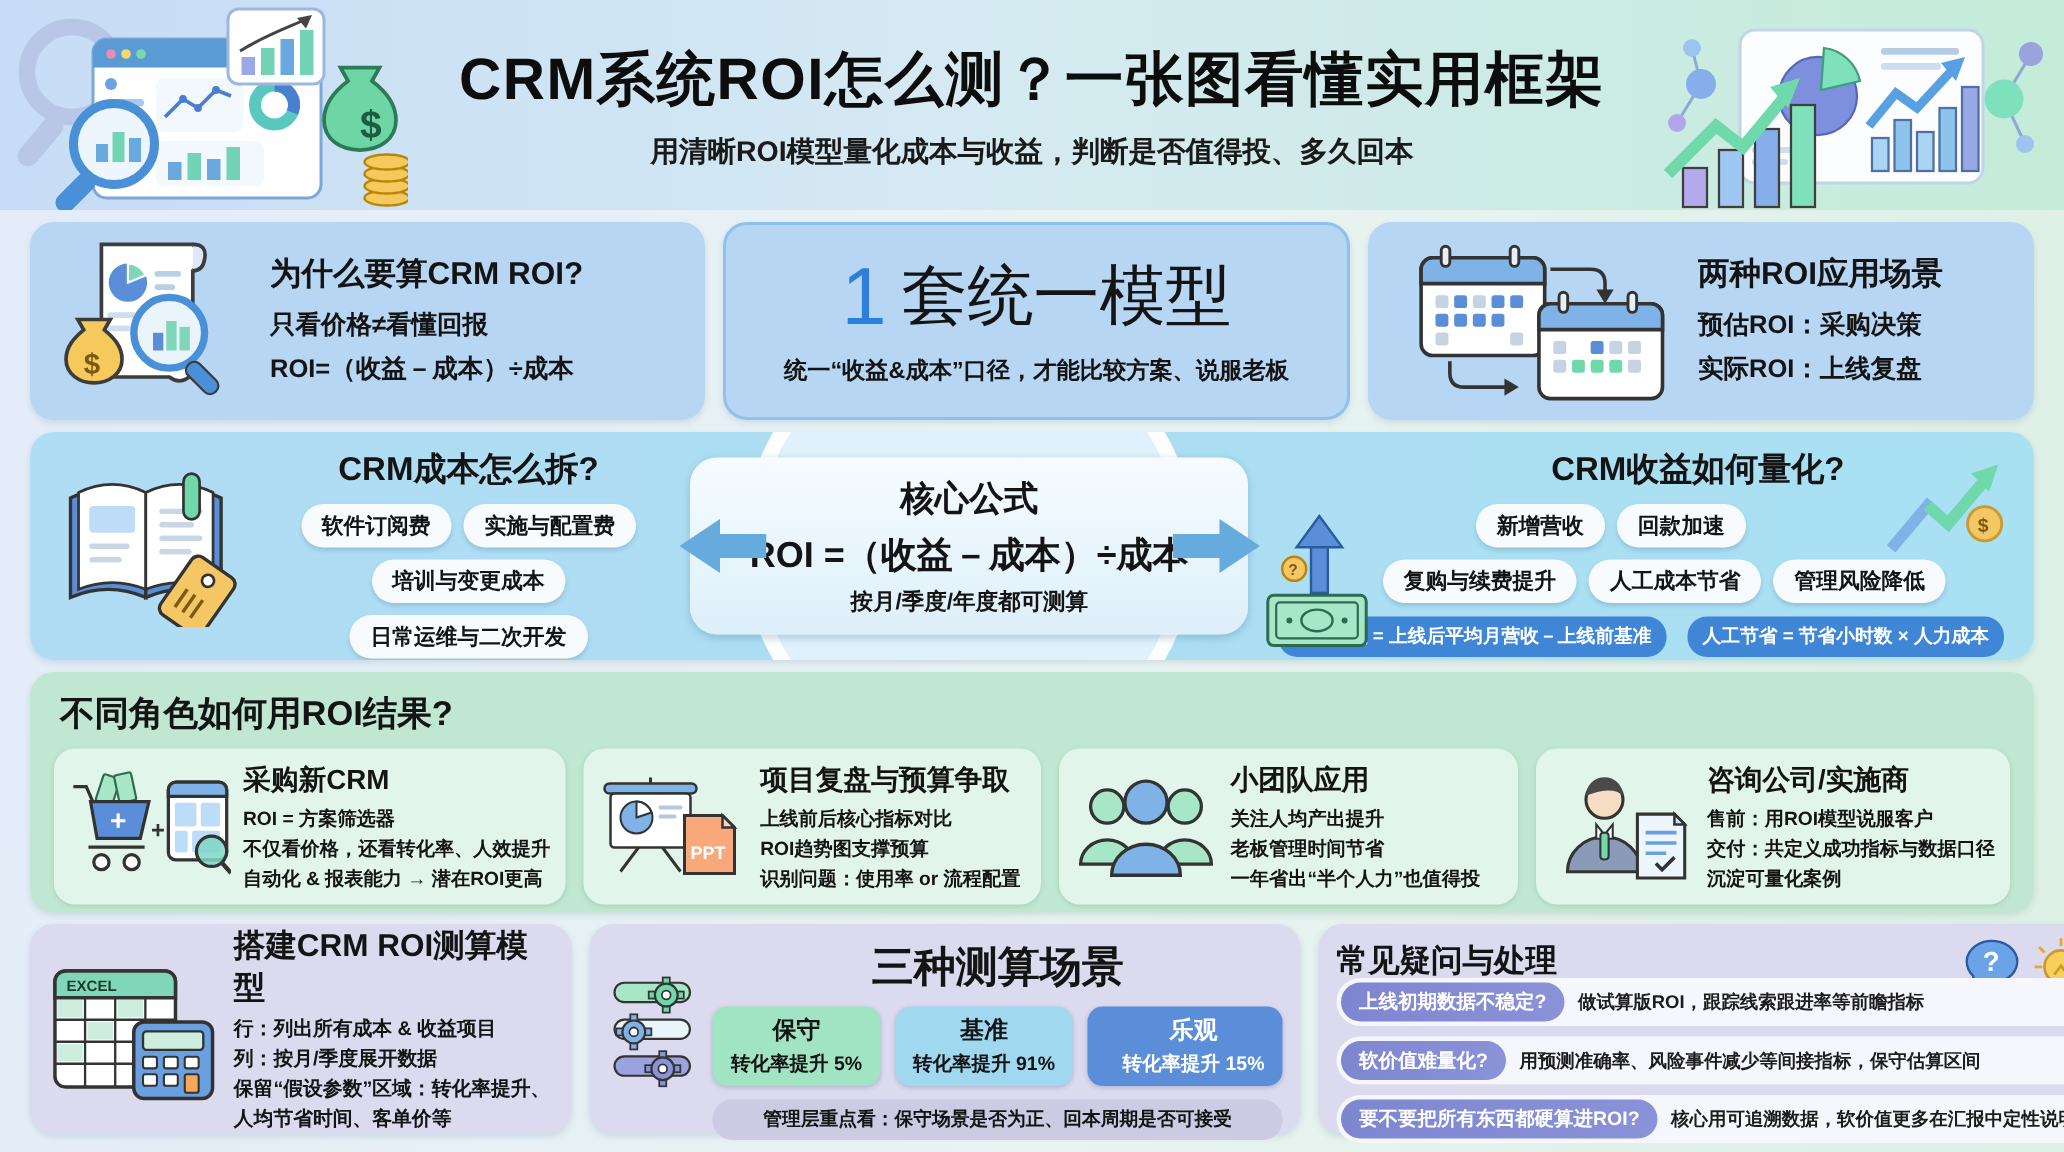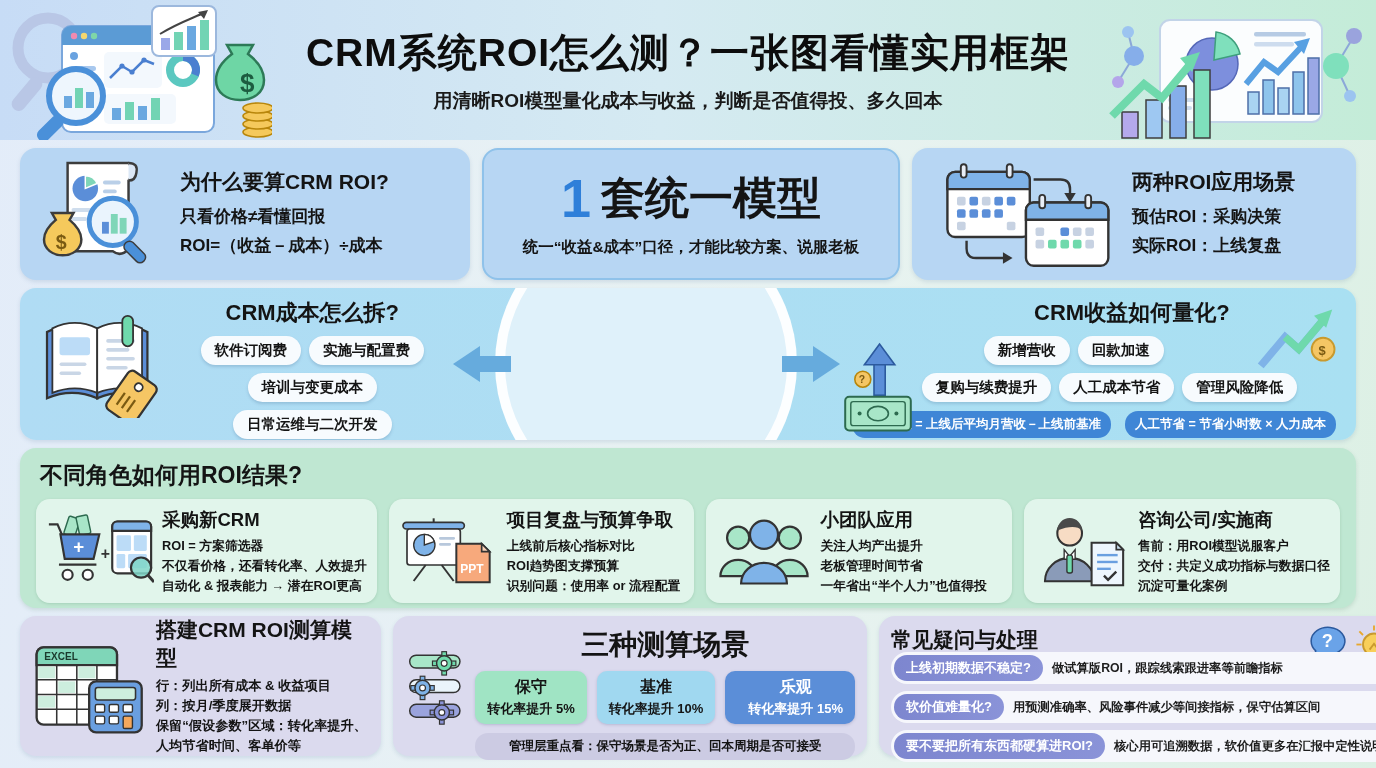--- a/index.html
+++ b/index.html
@@ -24,21 +24,21 @@
   
   .row1 .panel { height:132px; background:#b7d6f3; display:flex; align-items:center; }
   .p-why { width:450px; padding:0 10px 0 18px; gap:14px; }
   .p-model {
     width:418px; background:linear-gradient(180deg,#ddeefb,#cfe7f8); border:2px solid #8fc2ea;
     flex-direction:column; justify-content:center; text-align:center;
   }
   .p-two { flex:1; padding:0 10px 0 22px; gap:16px; }
   .blk-title { font-size:21px; font-weight:900; margin-bottom:7px; }
   .blk-line { font-size:17px; font-weight:800; line-height:1.65; }
-  .model-big { font-size:44px; font-weight:700; line-height:1; }
+  .model-big { font-size:44px; font-weight:400; line-height:1; }
   .model-num { color:#2e7fd9; font-size:54px; vertical-align:-4px; margin-right:10px; }
   .model-sub { font-size:15.5px; font-weight:800; margin-top:12px; }
   
   .panel-mid {
     position:relative; height:152px; margin:8px 20px 0 20px; border-radius:16px;
     background:linear-gradient(90deg,#b0dcf4,#a9e0f2); overflow:hidden;
     display:flex; padding:8px 14px; box-shadow:0 2px 4px rgba(90,120,160,.18);gap:16px;
   }
   .mid-left { width:448px; position:relative; padding-left:140px; }
   .mid-left .icon-book { position:absolute; left:2px; top:18px; }
@@ -339,20 +339,25 @@
     </div>
 
     <div class="mid-center">
       <div class="big-circle"></div>
       <svg class="arrow-side arrow-left" width="58" height="40" viewBox="0 0 58 40">
         <polygon points="0,20 27,2 27,12 58,12 58,28 27,28 27,38" fill="#66abdd"></polygon>
       </svg>
       <svg class="arrow-side arrow-right" width="58" height="40" viewBox="0 0 58 40">
         <polygon points="58,20 31,2 31,12 0,12 0,28 31,28 31,38" fill="#66abdd"></polygon>
       </svg>
+      <div class="formula-box">
+        <div class="formula-title">核心公式</div>
+        <div class="formula-main">ROI =（收益－成本）÷成本</div>
+        <div class="formula-note">按月/季度/年度都可测算</div>
+      </div>
     </div>
 
     <div class="mid-right">
       <svg class="icon-moneyup" width="72" height="96" viewBox="0 0 90 118">
         <rect x="40" y="26" width="14" height="42" fill="#5b8ed8" stroke="#2c5a9e" stroke-width="2"></rect>
         <polygon points="47,4 28,30 66,30" fill="#5b8ed8" stroke="#2c5a9e" stroke-width="2"></polygon>
         <circle cx="26" cy="48" r="10" fill="#f5c664" stroke="#b8860b" stroke-width="2"></circle>
         <text x="21" y="53" font-size="13" font-weight="bold" fill="#7a5a12">?</text>
         <rect x="4" y="70" width="82" height="42" rx="5" fill="#a8e6c8" stroke="#2d6a4f" stroke-width="2.5"></rect>
         <rect x="11" y="76" width="68" height="30" rx="3" fill="none" stroke="#2d6a4f" stroke-width="1.8"></rect>
@@ -563,21 +568,21 @@
       </svg>
       <div style="flex:1;">
         <div class="three-title">三种测算场景</div>
         <div class="scen-row">
           <div class="scen scen-0">
             <div class="scen-name">保守</div>
             <div class="scen-val">转化率提升 5%</div>
           </div>
           <div class="scen scen-1">
             <div class="scen-name">基准</div>
-            <div class="scen-val">转化率提升 10%</div>
+            <div class="scen-val">转化率提升 91%</div>
           </div>
           <div class="scen scen-2">
             <div class="scen-name">乐观</div>
             <div class="scen-val">转化率提升 15%</div>
           </div>
         </div>
         <div class="scen-banner">管理层重点看：保守场景是否为正、回本周期是否可接受</div>
       </div>
     </div>
 

